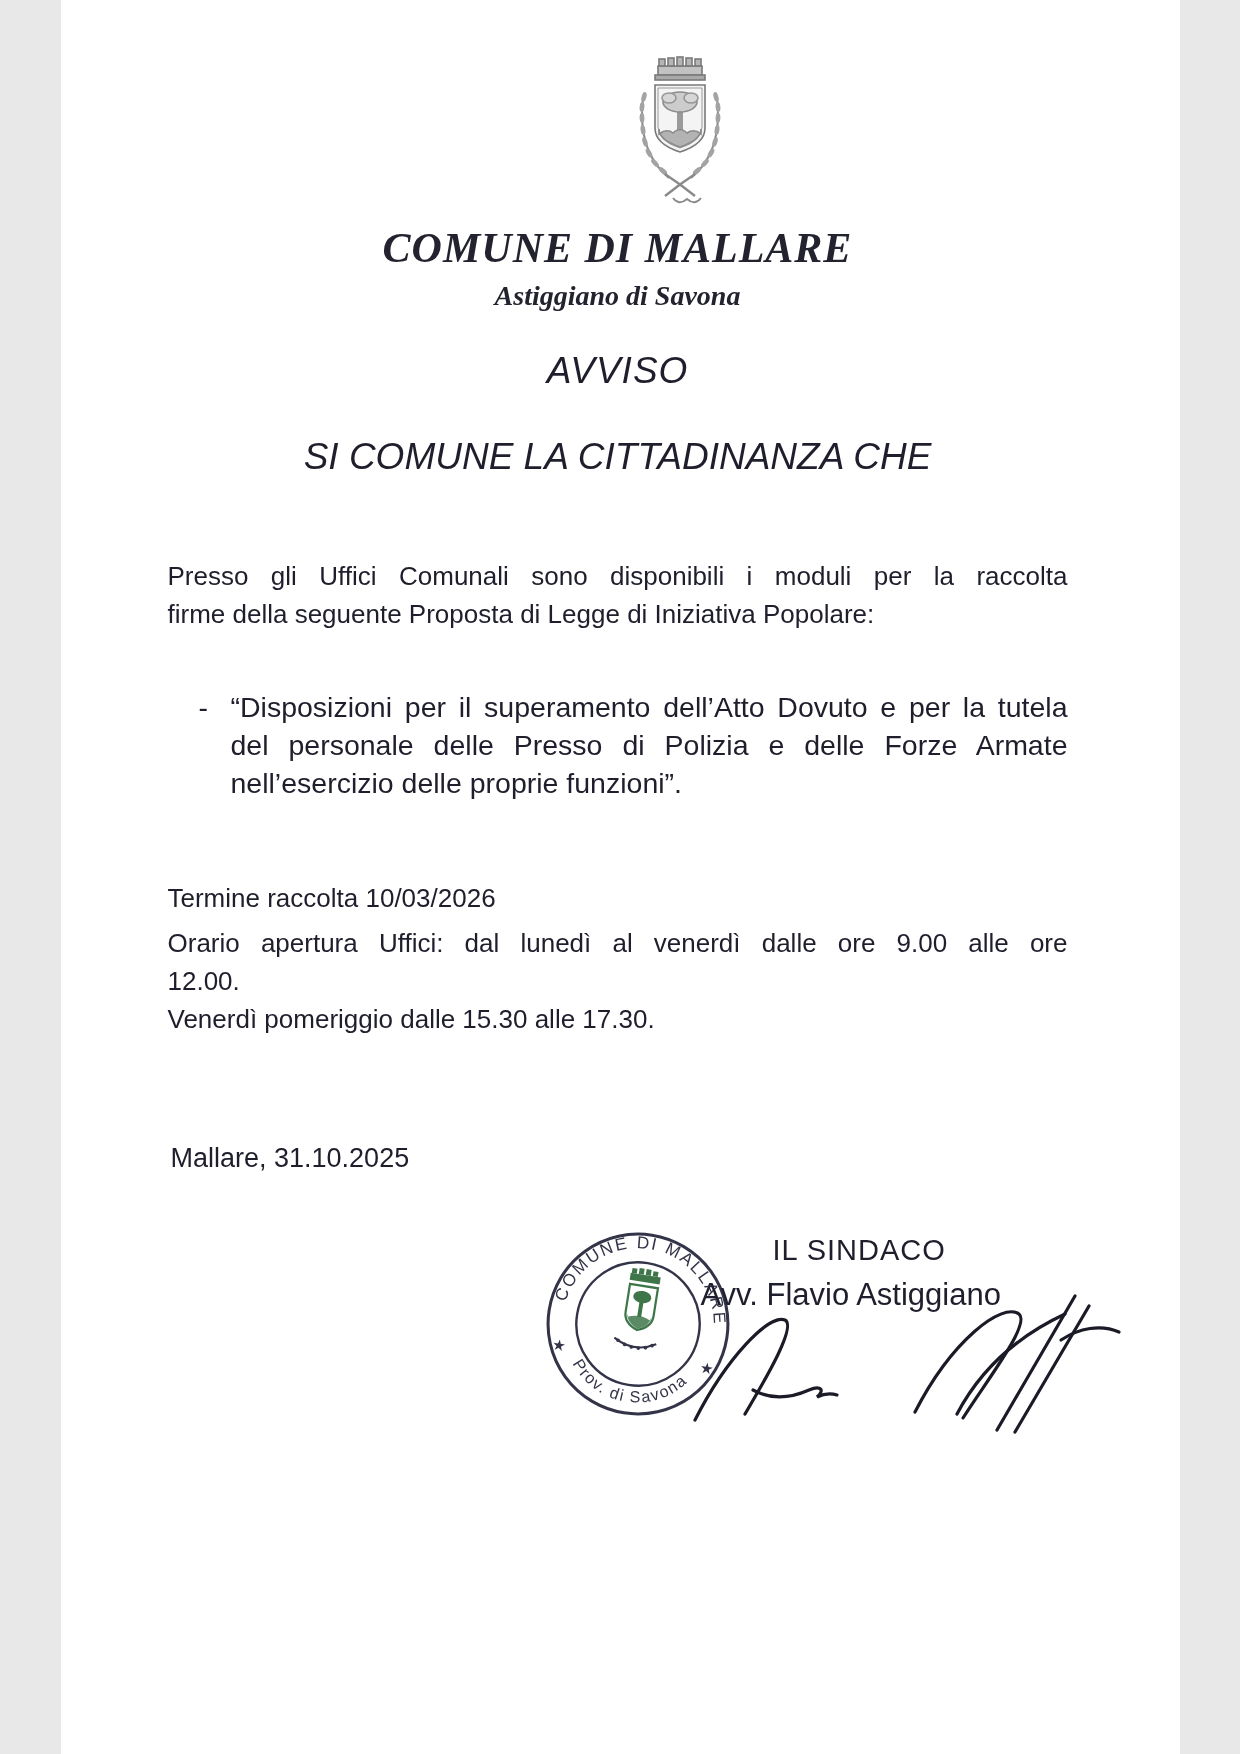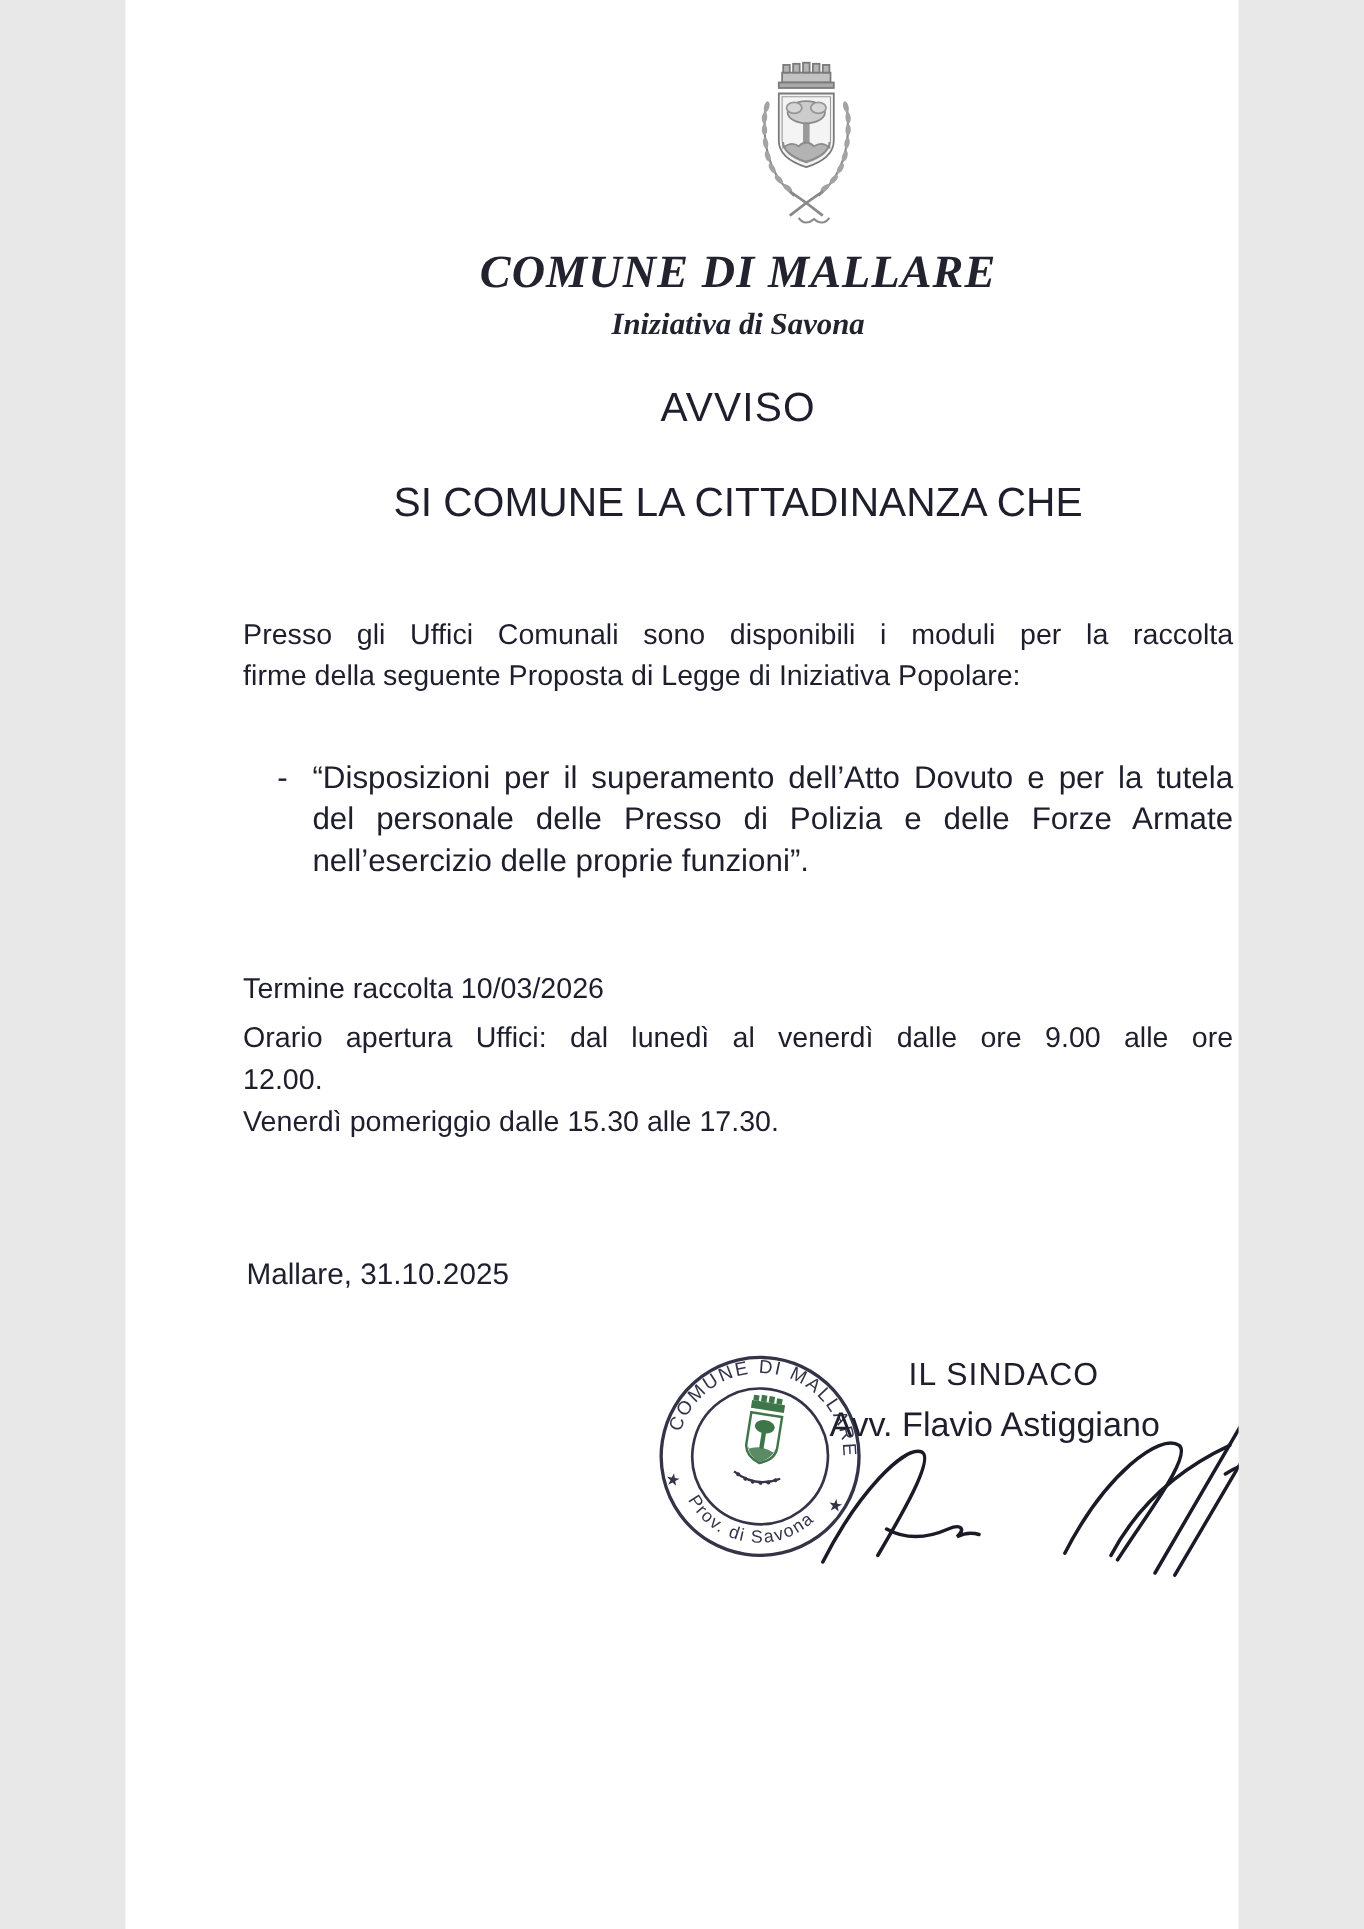--- a/index.html
+++ b/index.html
@@ -2,29 +2,29 @@
 <html><head>
 <meta charset="utf-8">
 <style>
   :root{
     --ink:#1e1e2c;
     --paper:#ffffff;
   }
   html,body{margin:0;padding:0;background:#e8e8e8;}
   .page{
     position:relative;
-    width:1012px;height:1754px;
+    width:1119px;height:1754px;
     margin:0 auto;
     background:var(--paper);
     font-family:"Liberation Sans", sans-serif;
     color:var(--ink);
     overflow:hidden;
   }
   .centerband{
-    position:absolute;left:0;width:1114px;text-align:center;
+    position:absolute;left:0;width:1114px;text-align:center;font-style:italic;
   }
   .serif-title{
     font-family:"Liberation Serif", serif;
     font-weight:bold;font-style:italic;
     color:#23232f;
   }
   .municipality{top:224px;font-size:42px;letter-spacing:1px;}
   .province{top:280px;font-size:28px;}
   .notice-title{top:350px;font-size:37px;letter-spacing:1px;}
   .notice-lead{top:436px;font-size:37px;}
@@ -114,21 +114,21 @@
           <ellipse cx="115" cy="45" rx="5" ry="2.4" transform="rotate(-105 115 45)"></ellipse>
         </g>
 
         <path d="M64 122 Q79 132 94 144 M94 122 Q79 132 64 144" stroke-width="2.4"></path>
         <path d="M72 146 q6 8 14 1 q8 7 14 -1" stroke-width="1.8"></path>
       </g>
     </g>
   </svg>
 
   <div class="centerband serif-title municipality">COMUNE DI MALLARE</div>
-  <div class="centerband serif-title province">Iniziativa di Savona</div>
+  <div class="centerband serif-title province">Astiggiano di Savona</div>
 
   <div class="centerband notice-title">AVVISO</div>
   <div class="centerband notice-lead">SI COMUNE LA CITTADINANZA CHE</div>
 
   <div class="para intro">
     <div class="jline">Presso gli Uffici Comunali sono disponibili i moduli per la raccolta</div>
     <div>firme della seguente Proposta di Legge di Iniziativa Popolare:</div>
   </div>
 
   <div class="bullet">

